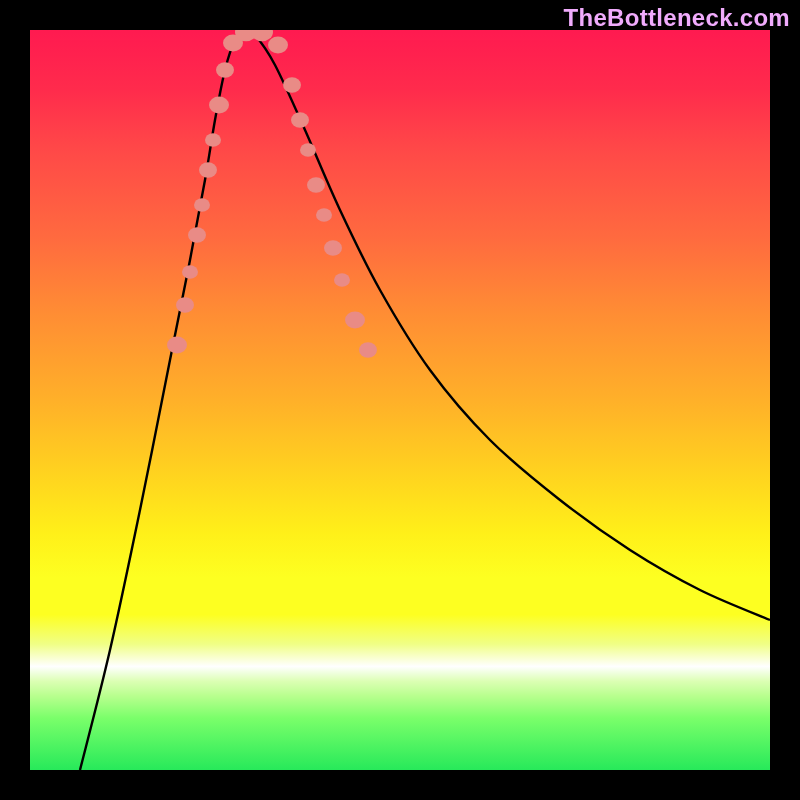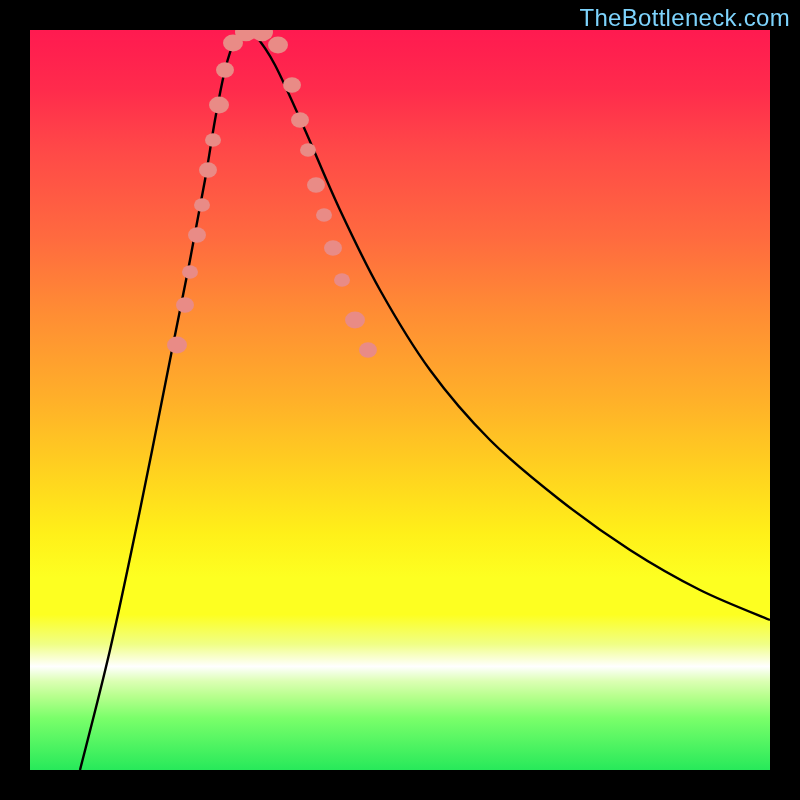--- a/index.html
+++ b/index.html
@@ -42,23 +42,23 @@
       #dcffb4 88%,
       #b8ff8e 90%,
       #7aff6a 93%,
       #27e95a 100%
     );
   }
   .watermark {
     position: absolute;
     top: 4px;
     right: 10px;
-    color: #7dd3fc;
+    color: #f0abfc;
     font-size: 24px;
-    font-weight: 400;
+    font-weight: 700;
     letter-spacing: 0.3px;
     user-select: none;
   }
   svg.curve {
     position: absolute;
     left: 0;
     top: 0;
     width: 740px;
     height: 740px;
   }

